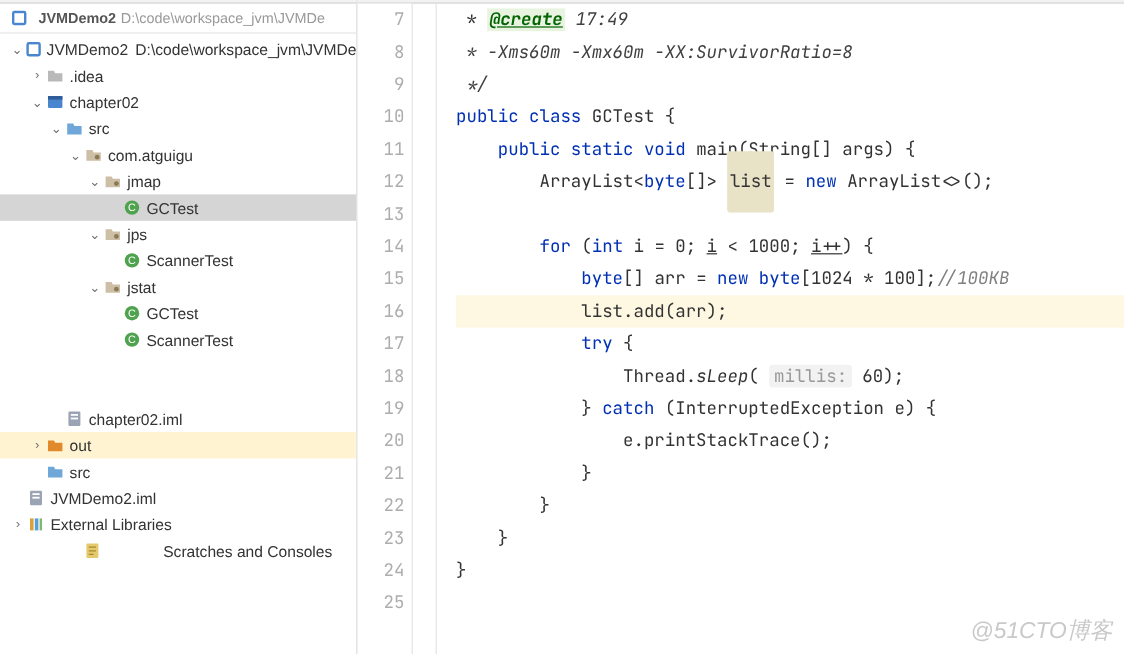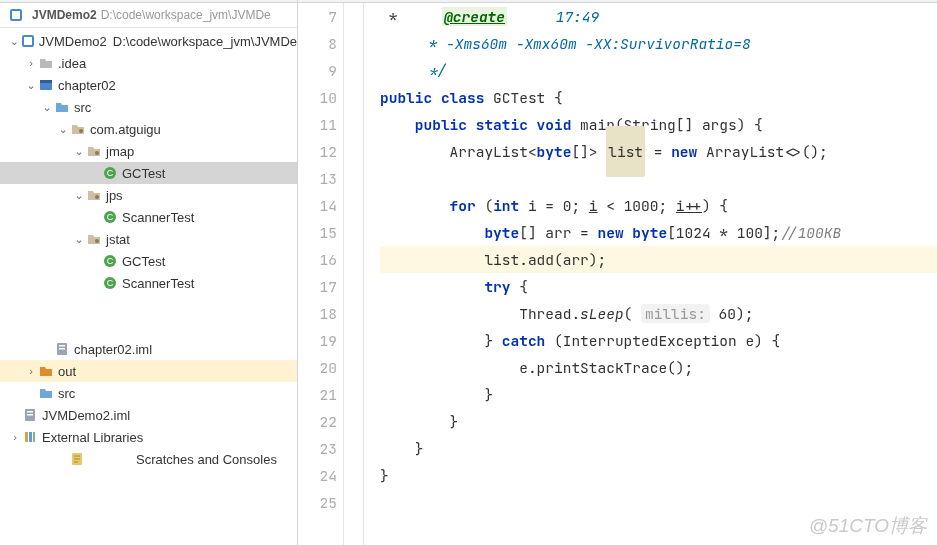--- a/index.html
+++ b/index.html
@@ -21,24 +21,24 @@
   
   .panel-right { flex:1; display:flex; flex-direction:column; position:relative; }
   .tabs { height:3px; background:#f2f2f2; border-bottom:1px solid #d4d4d4; }
   .editor { flex:1; display:flex; font-family:"Consolas","JetBrains Mono",monospace; font-size:14.5px; line-height:27px; }
   .gutter { width:46px; text-align:right; color:#adadad; background:#fff; border-right:1px solid #e4e4e4; padding-right:6px; user-select:none; }
   .gutter .gline { height:27px; position:relative; }
   .runcol { width:20px; border-right:1px solid #e4e4e4; }
   .code { flex:1; padding-left:16px; white-space:pre; }
   .code .cline { height:27px; }
   .code .caret { background:#fef8e3; }
-  .k { color:#0030b3; font-weight:bold; }
+  .k { color:#0030b3; font-weight:normal; }
   .c { color:#808080; font-style:italic; }
-  .doc { color:#0369a1; font-style:italic;padding-left:40px; }
-  .doc-tag { color:#006400; font-weight:bold; font-style:italic; text-decoration:underline; background:#e8f3e0; padding:0 2px;margin-left:36px; }
+  .doc { color:#404040; font-style:italic; }
+  .doc-tag { color:#006400; font-weight:bold; font-style:italic; text-decoration:underline; background:#e8f3e0; padding:0 2px; }
   .hl-var { background:#e8e2c6; padding:16px 2px; border-radius:2px; }
   .hint { color:#999; background:#f2f2f2; padding:0 4px; border-radius:3px; font-style:normal; }
   .watermark { position:absolute; right:10px; bottom:6px; color:#c9c9c9; font-size:19px; font-style:italic; }
 </style>
 </head>
 <body>
 
 <div class="root">
   <div class="panel-left">
     <div class="toolbar"></div>

